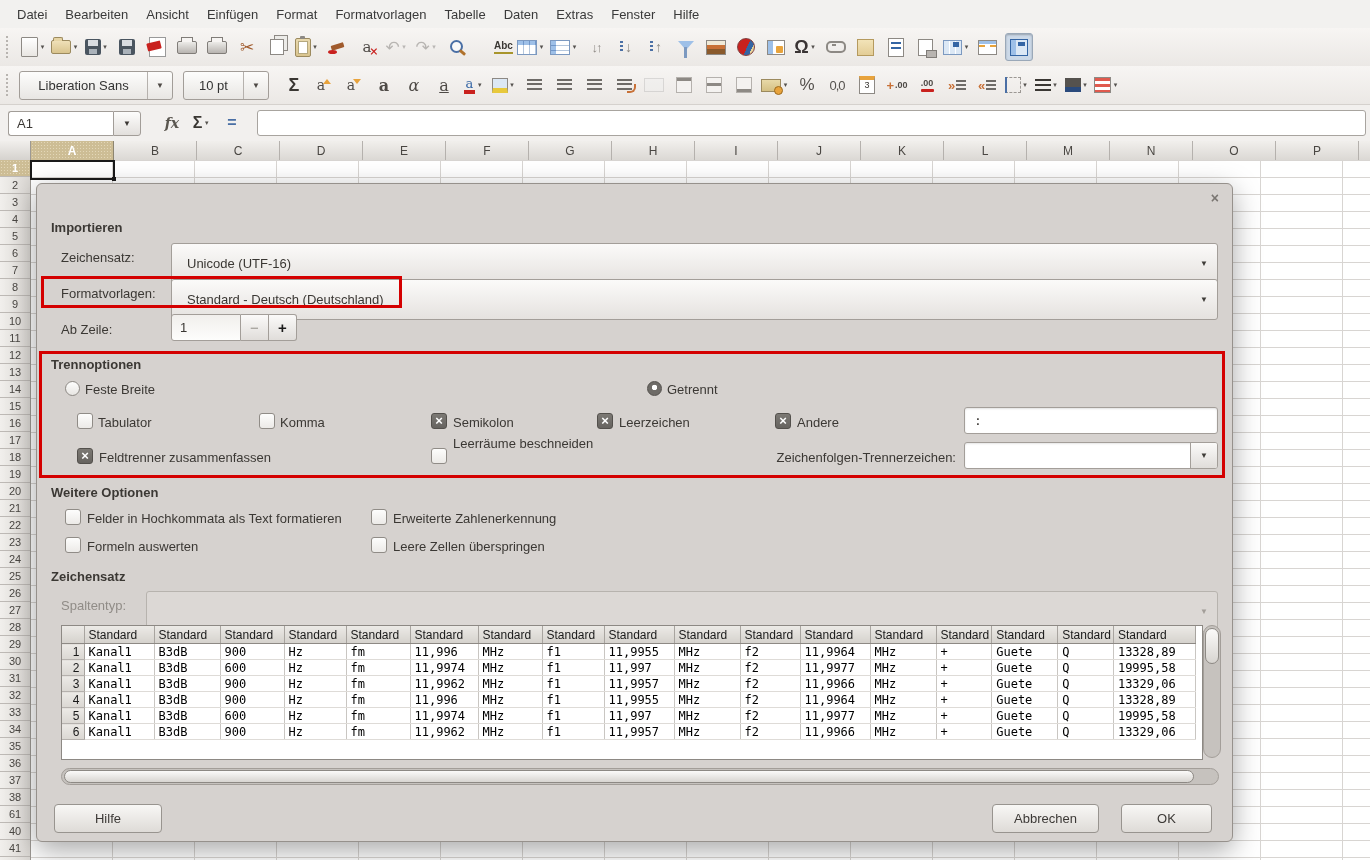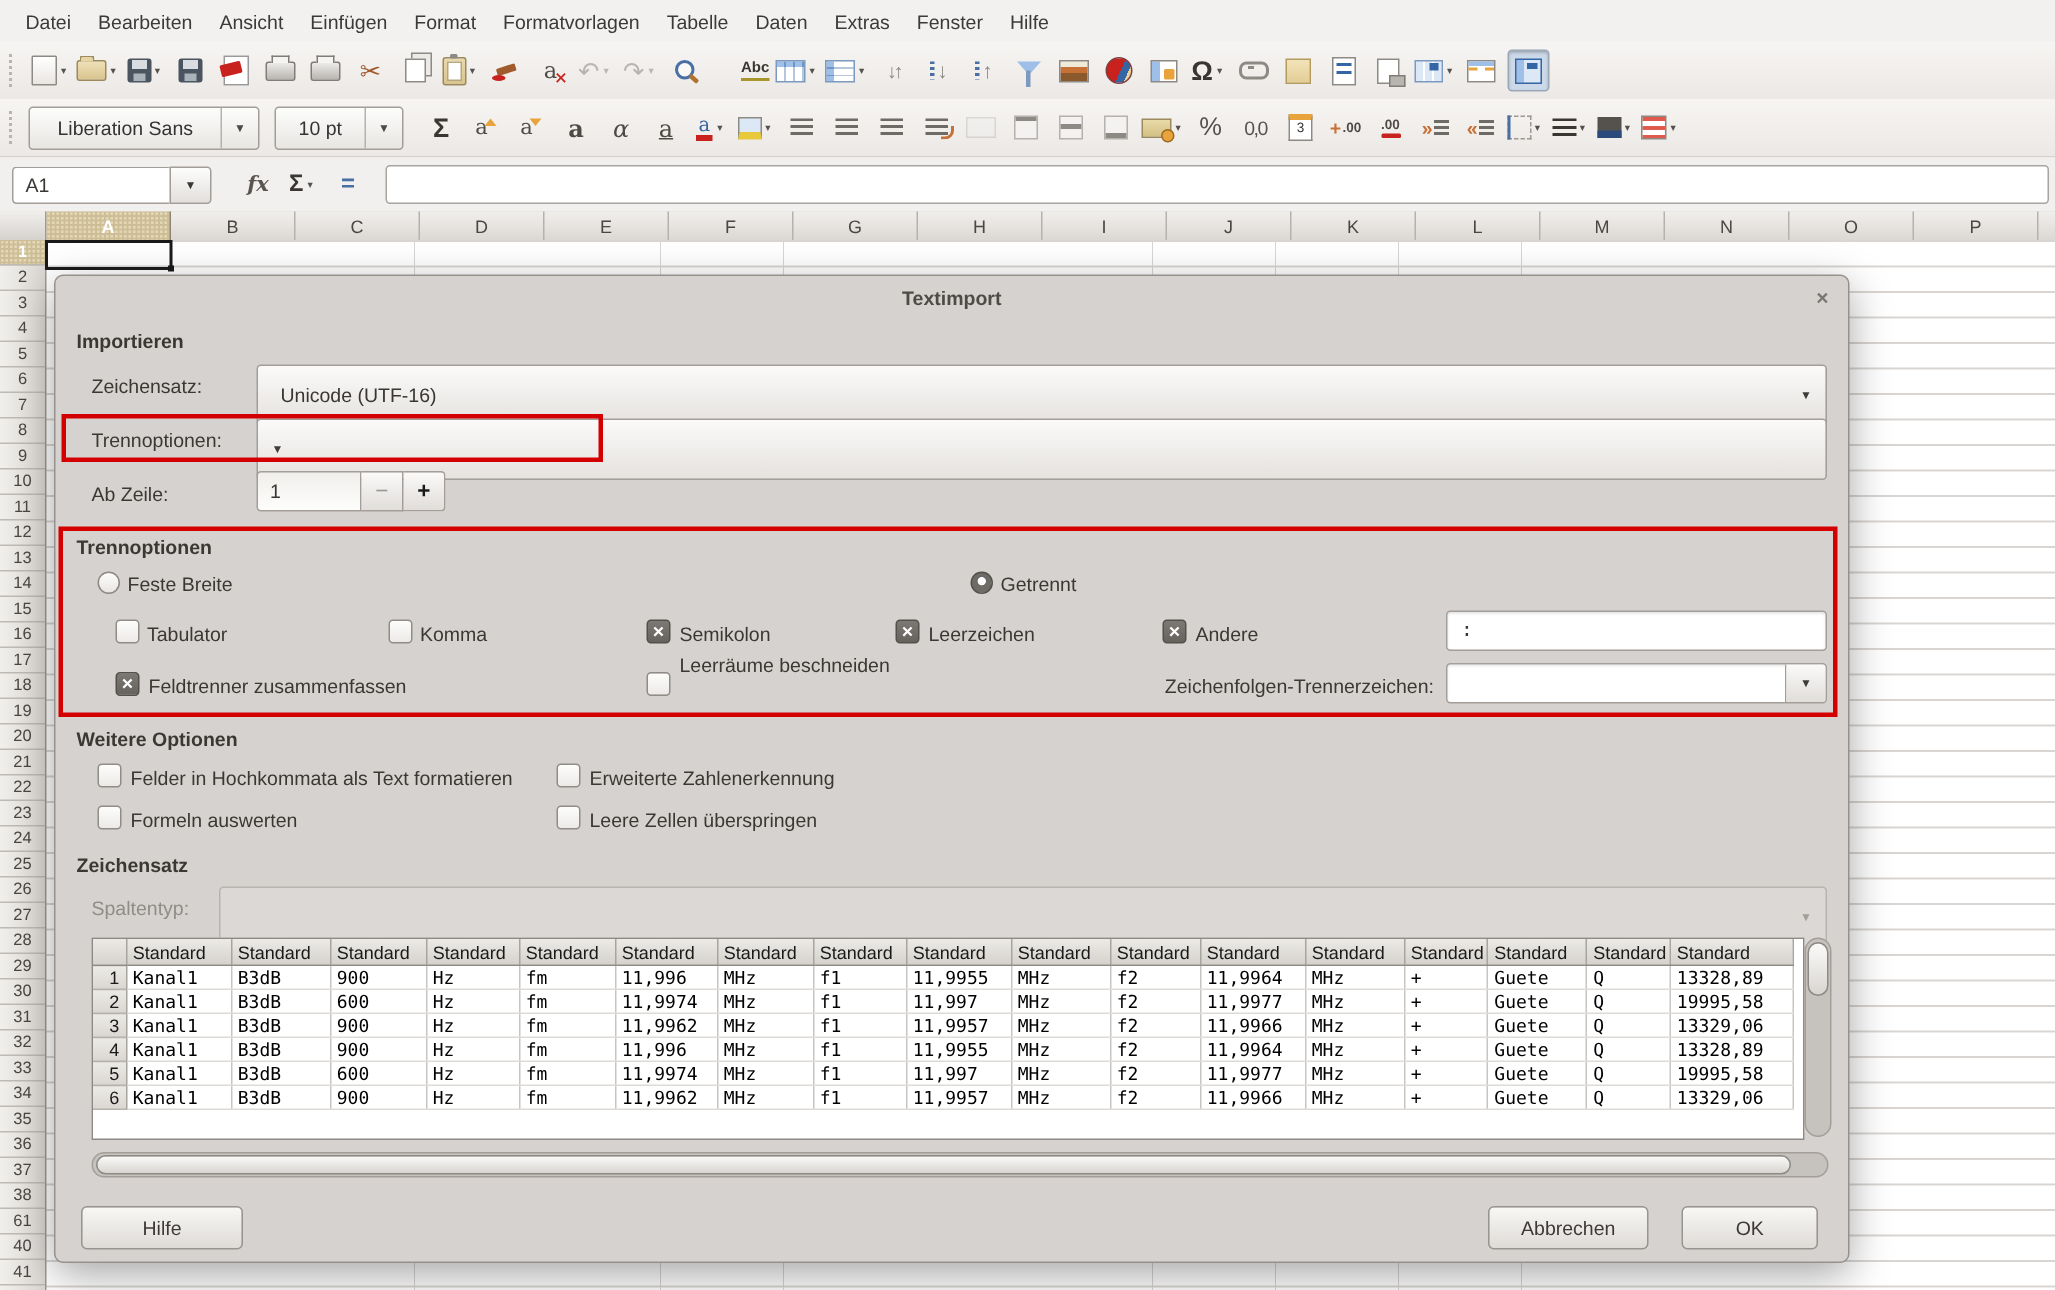--- a/index.html
+++ b/index.html
@@ -537,33 +537,33 @@
     <div class="rowh">37</div>
     <div class="rowh">38</div>
     <div class="rowh">61</div>
     <div class="rowh">40</div>
     <div class="rowh">41</div>
     <div class="rowh">42</div>
   </div>
 <div id="cellcursor"></div>
 
 <div id="dialog">
-  <div class="dlg-title">Textimport</div>
   <div class="dlg-close">×</div>
 
   <div class="sec" style="left:14px;top:36px">Importieren</div>
 
   <div class="lbl" style="left:24px;top:66px">Zeichensatz:</div>
   <div class="combo" style="left:134px;top:59px;width:1047px">
     <span class="c-txt">Unicode (UTF-16)</span>
     <span class="c-arr">▼</span>
   </div>
 
-  <div class="lbl" style="left:24px;top:102px">Trennoptionen:</div>
+  <div class="lbl" style="left:24px;top:102px">Formatvorlagen:</div>
   <div class="combo" style="left:134px;top:95px;width:1047px">
+    <span class="c-txt">Standard - Deutsch (Deutschland)</span>
     <span class="c-arr">▼</span>
   </div>
   <div class="annotation" style="left: 4px; top: 92px; width: 361px; height: 32px; border-color: rgb(212, 0, 0);"></div>
 
   <div class="lbl" style="left:24px;top:138px">Ab Zeile:</div>
   <div class="spin-field" style="left:134px;top:130px">
     <span>1</span>
   </div>
   <div class="spin-btn minus" style="left:204px;top:130px">−</div>
   <div class="spin-btn plus" style="left:232px;top:130px">+</div>

